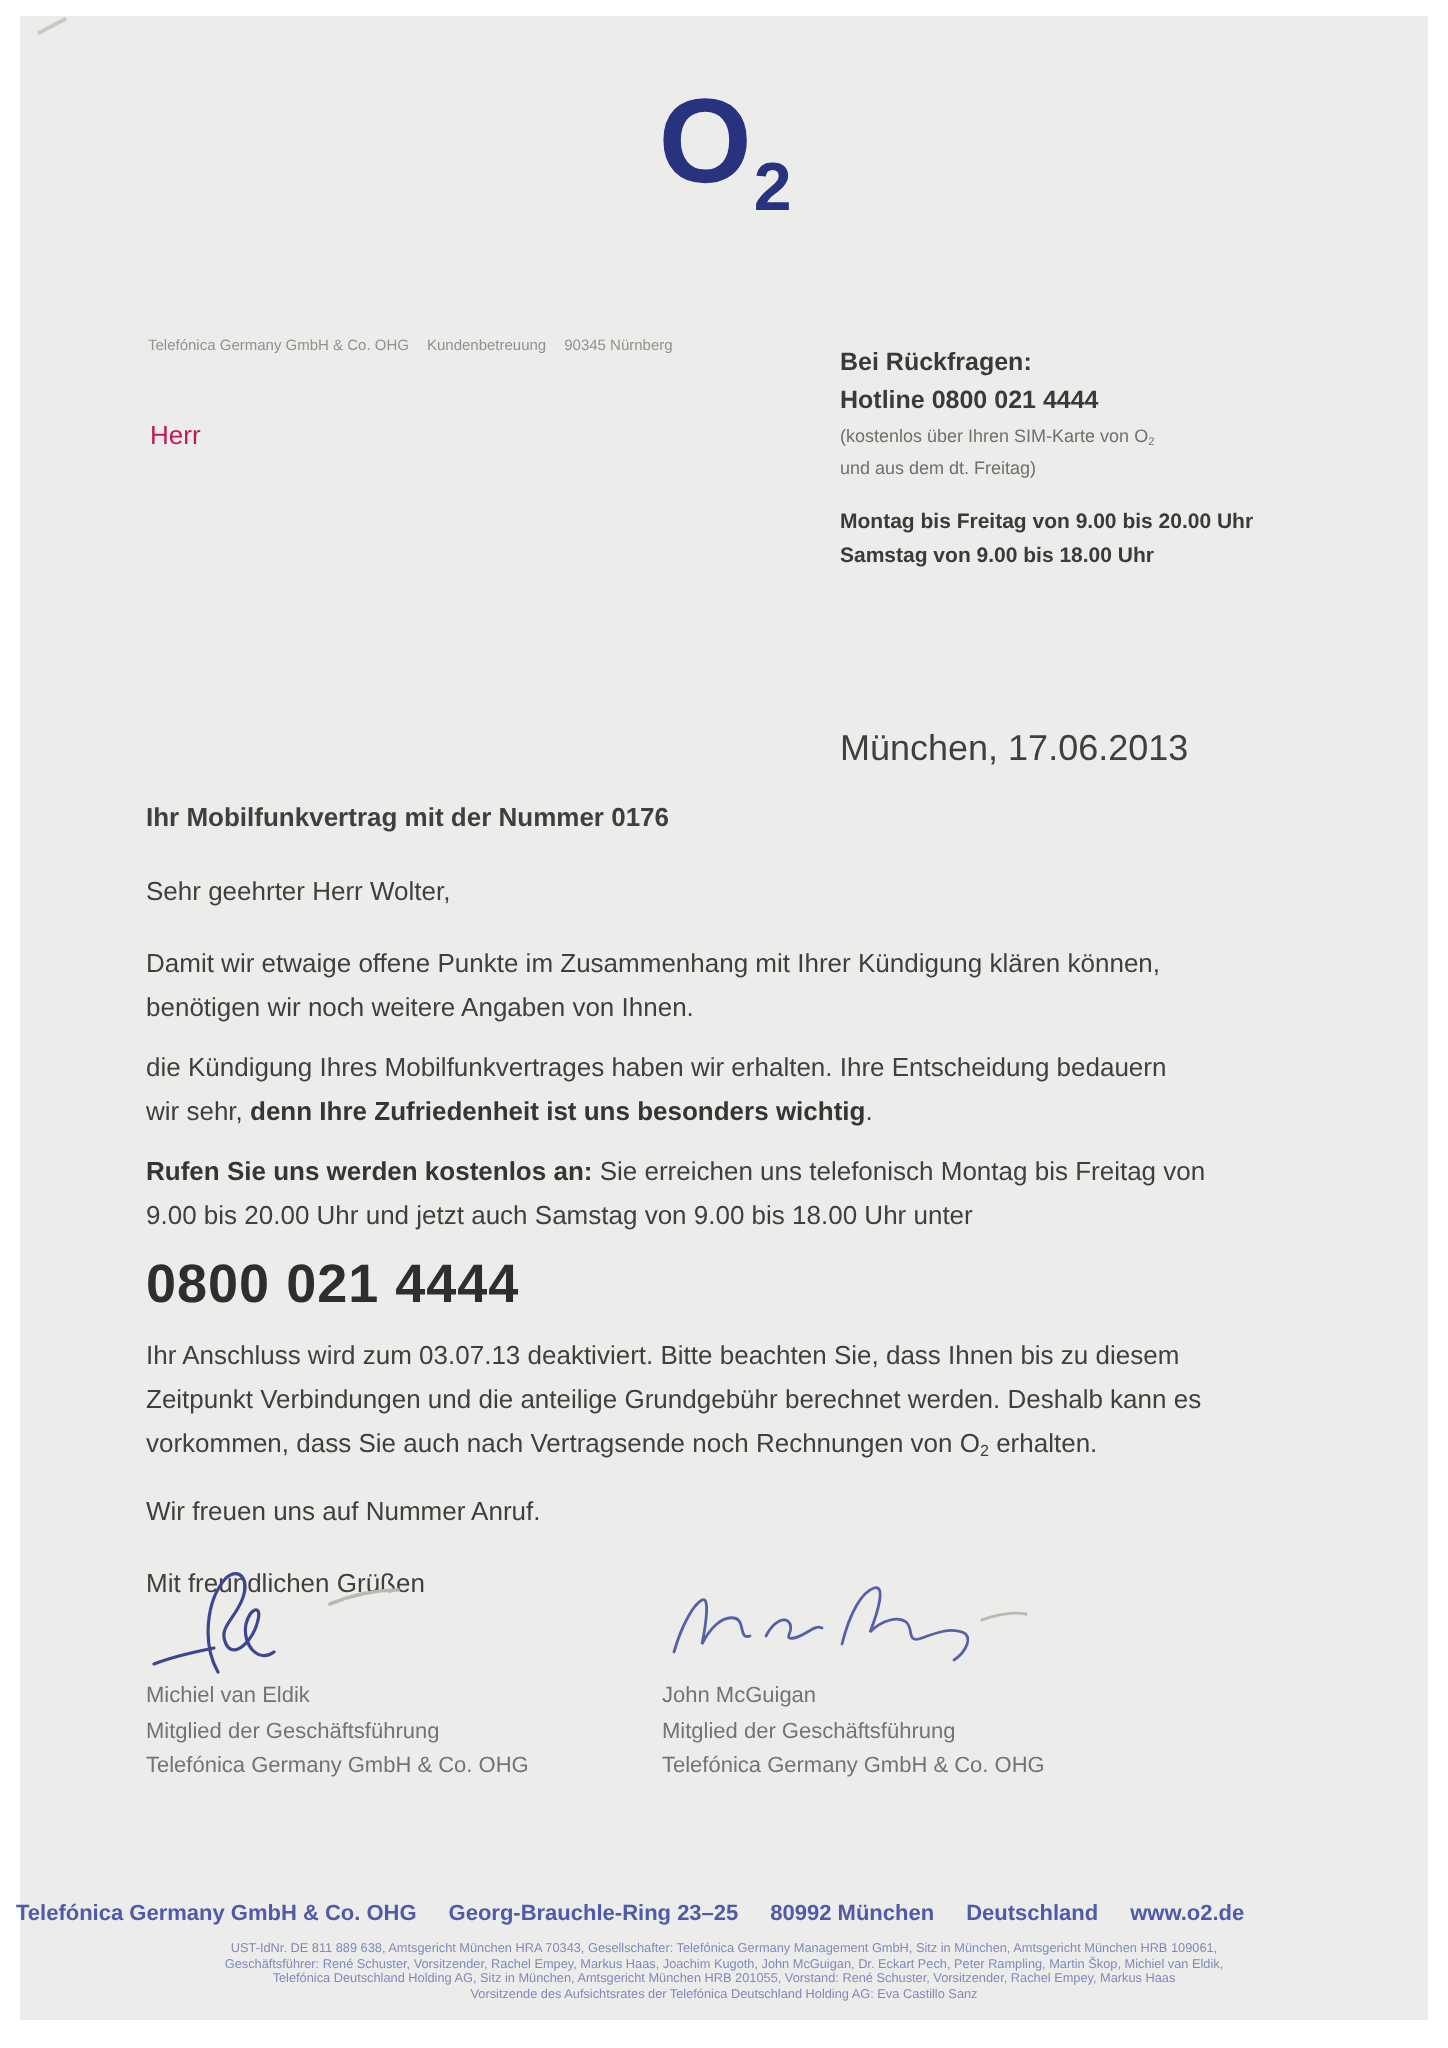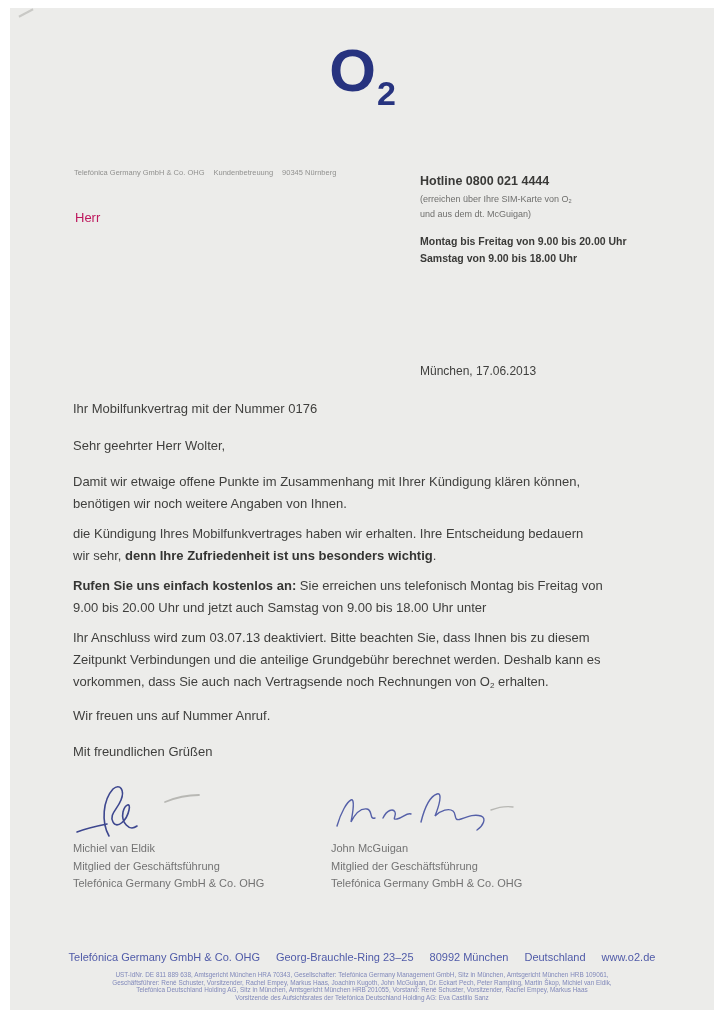--- a/index.html
+++ b/index.html
@@ -19,40 +19,40 @@
 
   
   .contact{position:absolute;left:420px;top:172px;color:#3a3a38;}
   .contact .head{font-size:12.5px;font-weight:bold;line-height:19px;}
   .contact .hot{font-size:12.5px;font-weight:bold;line-height:19px;margin-bottom:2px;}
   .contact .note{font-size:9px;color:#6f6f6d;line-height:13px;}
   .contact .hours{margin-top:12px;font-size:10.5px;font-weight:bold;line-height:17px;}
   .sub2{font-size:0.62em;vertical-align:-0.25em;}
 
   
-  .dateline{position:absolute;left:420px;top:364px;font-size:12px;color:#3f3f3d;}
+  .dateline{position:absolute;left:420px;top:364px;font-size:18px;color:#3f3f3d;}
 
   
   .main{position:absolute;left:73px;top:398px;width:530px;font-size:13px;color:#3f3f3d;line-height:22px;}
-  .main .subject{font-weight:normal;margin:0 0 15px 0;}
+  .main .subject{font-weight:bold;margin:0 0 15px 0;}
   .main p{margin:0 0 8px 0;}
   .main .salut{margin-bottom:14px;}
   .main b{color:#353533;}
   .phone-big{font-size:27px;font-weight:bold;color:#2e2e2c;letter-spacing:0.5px;margin:6px 0 10px 0;line-height:30px;}
   .main .p5{margin-top:6px;margin-bottom:14px;}
   .main .closing{margin-top:12px;}
 
   
   .sigs{position:absolute;left:73px;top:782px;display:flex;}
   .sig-col{width:258px;}
   .sig-col .scribble{height:58px;display:block;}
   .sig-col .line{font-size:11px;line-height:17.5px;color:#737373;}
 
   
-  .footer-company{position:absolute;left:0;top:951px;width:100%;text-align:center;font-size:11px;color:#4f5aa8;white-space:nowrap;}
+  .footer-company{position:absolute;left:0;top:951px;width:100%;text-align:left;font-size:11px;color:#4f5aa8;white-space:nowrap;font-weight:bold;}
   .footer-company span{margin:0 8px;}
   .fine-print{position:absolute;left:0;top:971px;width:100%;text-align:center;font-size:6.4px;line-height:7.7px;color:#8189ba;}
 </style>
 </head>
 <body>
 
 <div class="page">
   <div class="artifact"></div>
 </div>
 
@@ -60,37 +60,39 @@
   <span class="o">O</span><span class="two">2</span>
 </div>
 
 <div class="sender">
   <span>Telefónica Germany GmbH &amp; Co. OHG</span><span>Kundenbetreuung</span><span>90345 Nürnberg</span>
 </div>
 
 <div class="recipient">Herr</div>
 
 <div class="contact">
+  <div class="head">Bei Rückfragen:</div>
   <div class="hot">Hotline 0800 021 4444</div>
-  <div class="note"><span>(erreichen über Ihre SIM-Karte von O</span><span class="sub2">2</span></div>
-  <div class="note">und aus dem dt. McGuigan)</div>
+  <div class="note"><span>(kostenlos über Ihren SIM-Karte von O</span><span class="sub2">2</span></div>
+  <div class="note">und aus dem dt. Freitag)</div>
   <div class="hours">
     <div>Montag bis Freitag von 9.00 bis 20.00 Uhr</div>
     <div>Samstag von 9.00 bis 18.00 Uhr</div>
   </div>
 </div>
 
 <div class="dateline">München, 17.06.2013</div>
 
 <div class="main">
   <div class="subject">Ihr Mobilfunkvertrag mit der Nummer 0176</div>
   <p class="salut">Sehr geehrter Herr Wolter,</p>
   <p>Damit wir etwaige offene Punkte im Zusammenhang mit Ihrer Kündigung klären können, benötigen wir noch weitere Angaben von Ihnen.</p>
   <p><span>die Kündigung Ihres Mobilfunkvertrages haben wir erhalten. Ihre Entscheidung bedauern wir sehr, </span><b>denn Ihre Zufriedenheit ist uns besonders wichtig</b><span>.</span></p>
-  <p><b>Rufen Sie uns einfach kostenlos an:</b><span> Sie erreichen uns telefonisch Montag bis Freitag von 9.00 bis 20.00 Uhr und jetzt auch Samstag von 9.00 bis 18.00 Uhr unter</span></p>
+  <p><b>Rufen Sie uns werden kostenlos an:</b><span> Sie erreichen uns telefonisch Montag bis Freitag von 9.00 bis 20.00 Uhr und jetzt auch Samstag von 9.00 bis 18.00 Uhr unter</span></p>
+  <div class="phone-big">0800 021 4444</div>
   <p><span>Ihr Anschluss wird zum 03.07.13 deaktiviert. Bitte beachten Sie, dass Ihnen bis zu diesem Zeitpunkt Verbindungen und die anteilige Grundgebühr berechnet werden. Deshalb kann es vorkommen, dass Sie auch nach Vertragsende noch Rechnungen von O</span><span class="sub2">2</span><span> erhalten.</span></p>
   <p class="p5">Wir freuen uns auf Nummer Anruf.</p>
   <p class="closing">Mit freundlichen Grüßen</p>
 </div>
 
 <div class="sigs">
   <div class="sig-col">
     <svg class="scribble" width="220" height="58" viewBox="0 0 220 58">
       <path d="M4,50 C 14,46 24,44 34,42" stroke="#3d478f" stroke-width="1.6" fill="none" stroke-linecap="round"></path>
       <path d="M36,54 C 28,40 30,18 40,7 C 47,1 52,8 48,18 C 44,28 36,32 40,40 C 44,48 54,38 56,28 C 58,20 52,22 50,30 C 48,40 56,50 64,44" stroke="#3d478f" stroke-width="1.6" fill="none" stroke-linecap="round"></path>

